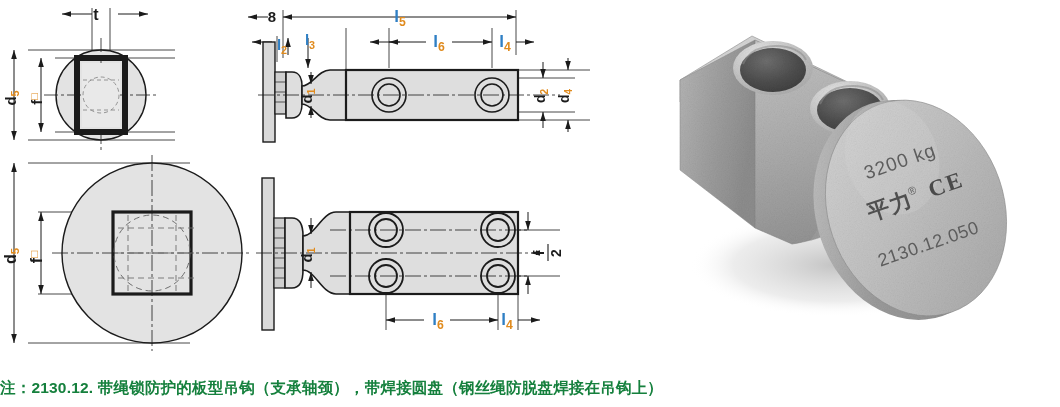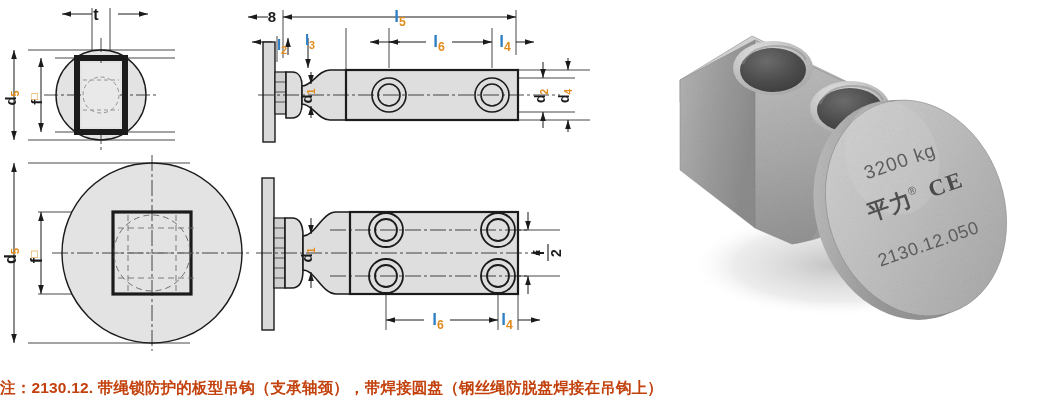--- a/index.html
+++ b/index.html
@@ -32,21 +32,21 @@
     height: 360px;
   }
   .caption {
     position: absolute;
     left: 0;
     top: 372px;
     width: 1060px;
     height: 35px;
     font-size: 15.5px;
     font-weight: bold;
-    color: #c2410c;
+    color: #15803d;
     letter-spacing: 0.2px;
     line-height: 32px;
     white-space: nowrap;
   }
   svg { display: block; }
   text.dim {
     font-family: "Liberation Sans", sans-serif;
     font-weight: bold;
     fill: #1b1b1b;
   }

